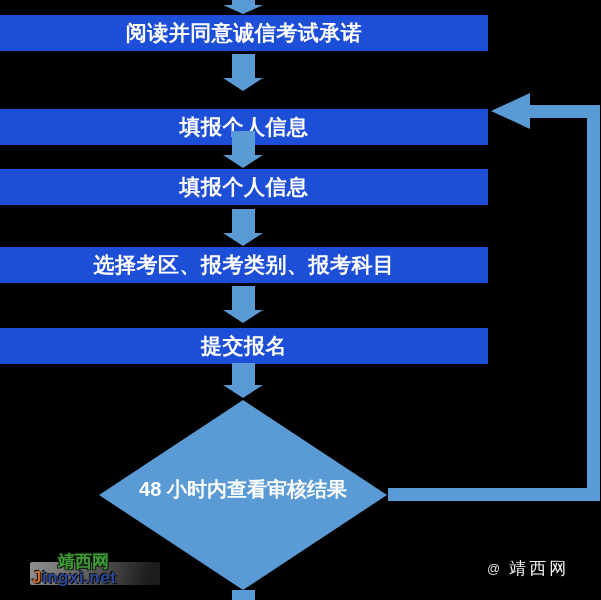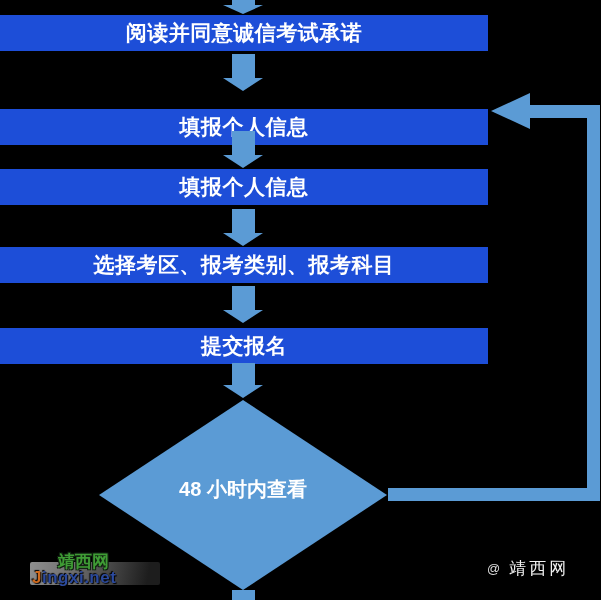--- a/index.html
+++ b/index.html
@@ -187,20 +187,21 @@
 
   <div class="flow-box" style="top:328px;">
     <span>提交报名</span>
   </div>
 
   <div class="arrow-stem" style="top:363px; height:22px;"></div>
   <div class="arrow-head-down" style="top:385px;"></div>
 
   <div class="diamond">
     <span>48 小时内查看</span>
+    <span>审核结果</span>
   </div>
 
   <div class="arrow-stem" style="top:590px; height:10px;"></div>
 
   <div class="loop-hline-bottom"></div>
   <div class="loop-vline"></div>
   <div class="loop-stem-top"></div>
   <div class="loop-arrowhead-left"></div>
 
   <div class="wm-bar"></div>

